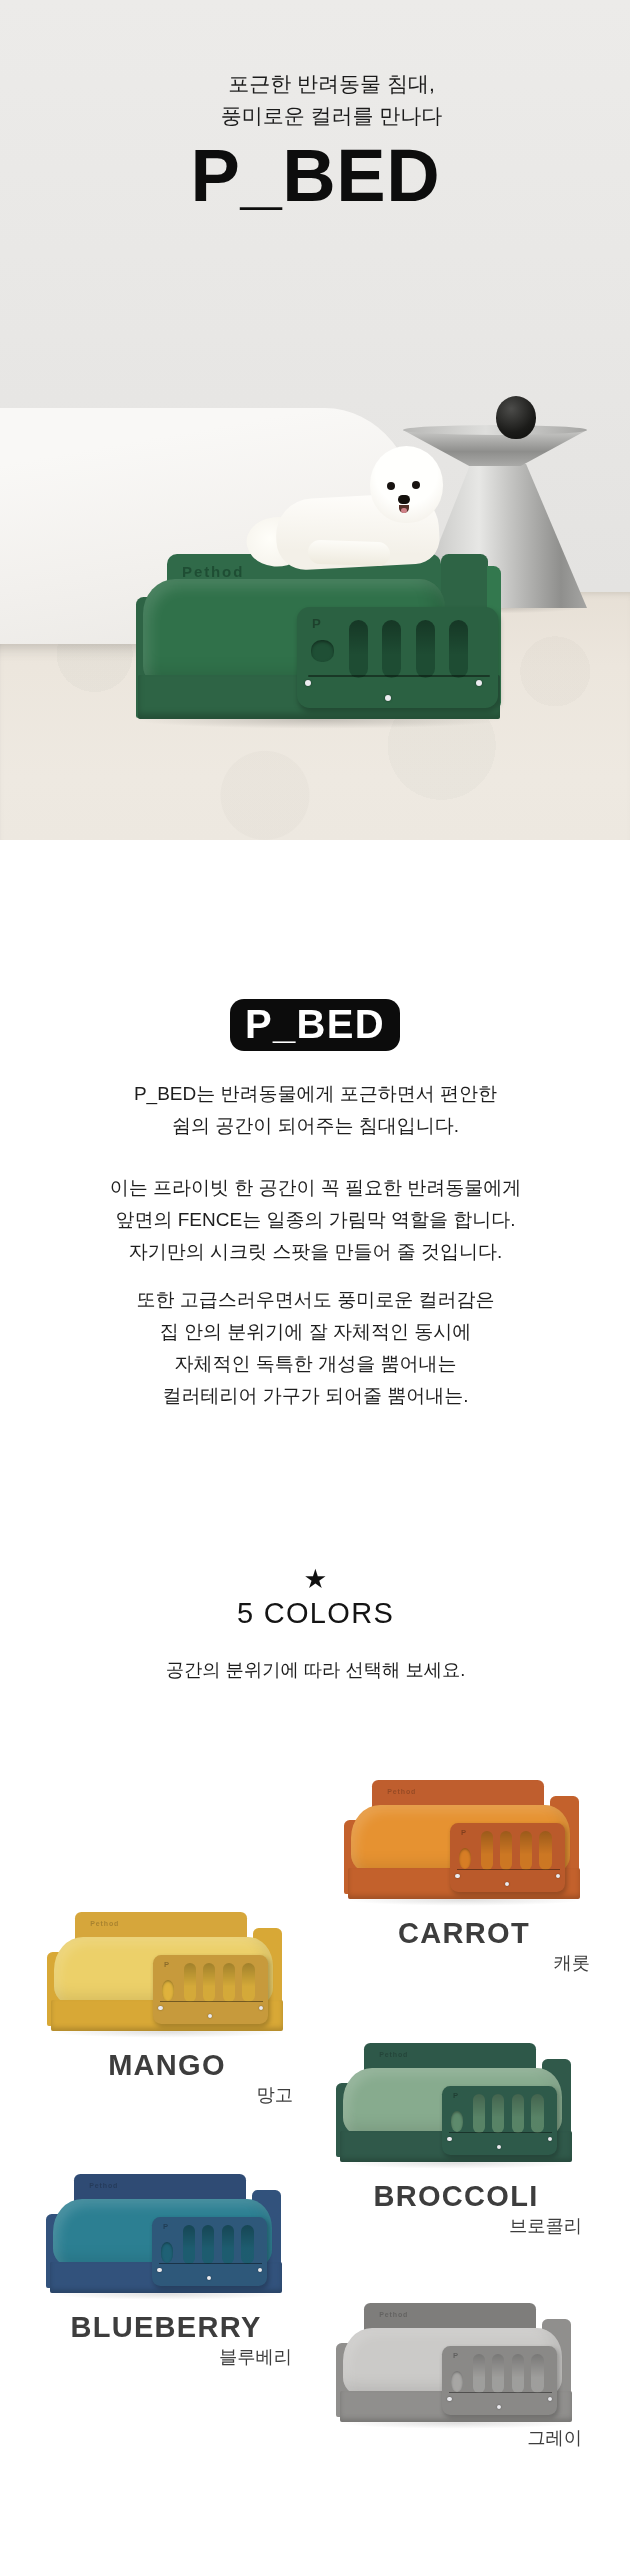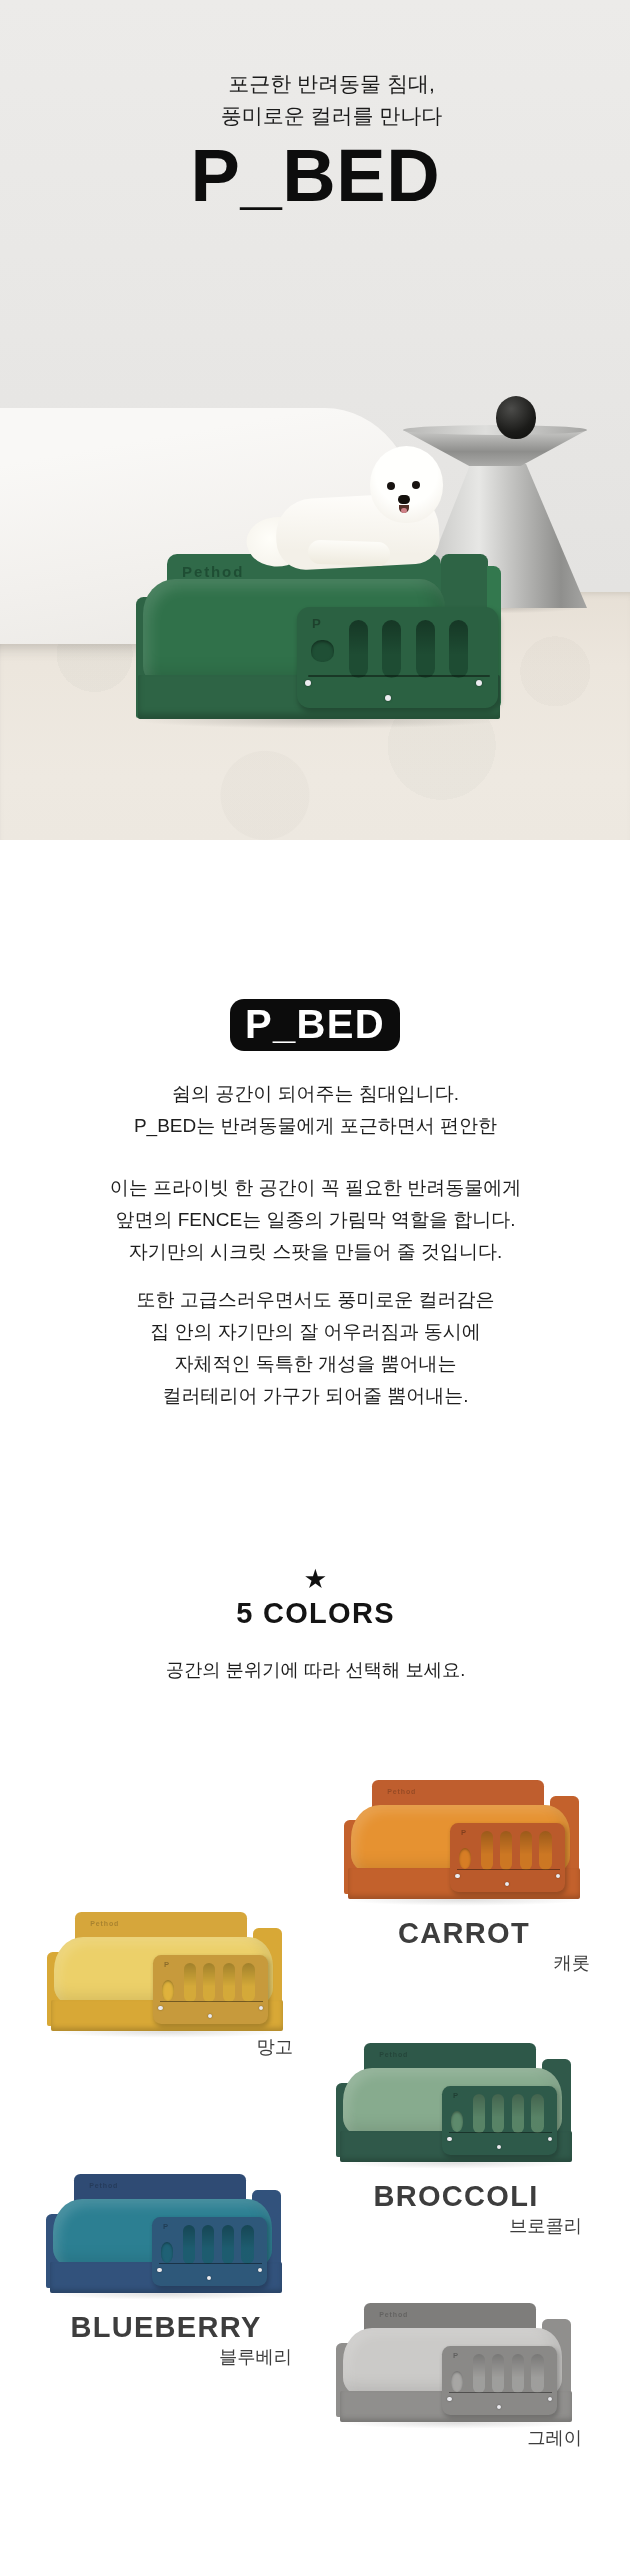--- a/index.html
+++ b/index.html
@@ -91,21 +91,21 @@
 
   
   .badge{position:absolute;left:230px;top:999px;width:170px;height:52px;background:#0c0c0c;border-radius:14px;
          color:#ffffff;font-size:40px;font-weight:700;letter-spacing:1.3px;text-align:center;line-height:50px;}
   .para{position:absolute;left:0;width:631px;text-align:center;font-size:19px;line-height:32px;color:#1e1e1e;}
   .p1{top:1078px}.p2{top:1172px}.p3{top:1284px}
 
   
   .star{position:absolute;top:1565px;left:0;width:631px;text-align:center;font-size:26.5px;line-height:29px;color:#101010;}
   .colors-heading{position:absolute;top:1597px;left:0;width:631px;text-align:center;
-         font-size:29px;font-weight:700;letter-spacing:1.3px;color:#141414;}
+         font-size:29px;font-weight:400;letter-spacing:1.3px;color:#141414;}
   .colors-sub{position:absolute;top:1654px;left:0;width:631px;text-align:center;font-size:18.3px;line-height:32px;color:#1d1d1d;}
 
   .variant{position:absolute;width:252px;}
   .v0{left:338px;top:1780px}
   .v1{left:41px; top:1912px}
   .v2{left:330px;top:2043px}
   .v3{left:40px; top:2174px}
   .v4{left:330px;top:2303px}
   .v-name{margin-top:19px;text-align:center;font-size:29px;font-weight:600;letter-spacing:1.3px;color:#3d3d3d;line-height:29px;}
   .v-kor{margin-top:2.5px;text-align:right;font-size:18.3px;color:#3d3d3d;line-height:23px;}
@@ -193,31 +193,31 @@
         <span class="hb-screw hc1"></span>
         <span class="hb-screw hc2"></span>
         <span class="hb-screw hc3"></span>
       </div>
     </div>
   </section>
 
   <div class="badge">P_BED</div>
 
   <div class="para p1">
+    <div>P_BED는 반려동물에게 포근하면서 편안한</div>
     <div>쉼의 공간이 되어주는 침대입니다.</div>
-    <div>P_BED는 반려동물에게 포근하면서 편안한</div>
   </div>
   <div class="para p2">
     <div>이는 프라이빗 한 공간이 꼭 필요한 반려동물에게</div>
     <div>앞면의 FENCE는 일종의 가림막 역할을 합니다.</div>
     <div>자기만의 시크릿 스팟을 만들어 줄 것입니다.</div>
   </div>
   <div class="para p3">
     <div>또한 고급스러우면서도 풍미로운 컬러감은</div>
-    <div>집 안의 자기만의 잘 어우러짐과 동시에</div>
+    <div>집 안의 분위기에 잘 자체적인 동시에</div>
     <div>자체적인 독특한 개성을 뿜어내는</div>
     <div>컬러테리어 가구가 되어줄 뿜어내는.</div>
   </div>
 
   <div class="star">★</div>
   <div class="colors-heading">5 COLORS</div>
   <div class="colors-sub">
     <div>공간의 분위기에 따라 선택해 보세요.</div>
   </div>
 
@@ -264,20 +264,21 @@
           <span class="b-slot bs1"></span>
           <span class="b-slot bs2"></span>
           <span class="b-slot bs3"></span>
           <span class="b-slot bs4"></span>
           <span class="b-groove"></span>
           <span class="b-screw bsc1"></span>
           <span class="b-screw bsc2"></span>
           <span class="b-screw bsc3"></span>
         </div>
       </div>
+    <div class="v-name">MANGO</div>
     <div class="v-kor">망고</div>
   </div>
 
   <div class="variant v2" style="--back: #2e5849; --frame: #30594a; --cushion: #87ab8e; --fence: #2e5a4a; --slot: #5d8a6c;">
     <div class="bed-graphic">
         <div class="b-shadow"></div>
         <div class="b-back">
           <span class="b-brand">Pethod</span>
         </div>
         <div class="b-arm-l"></div>

